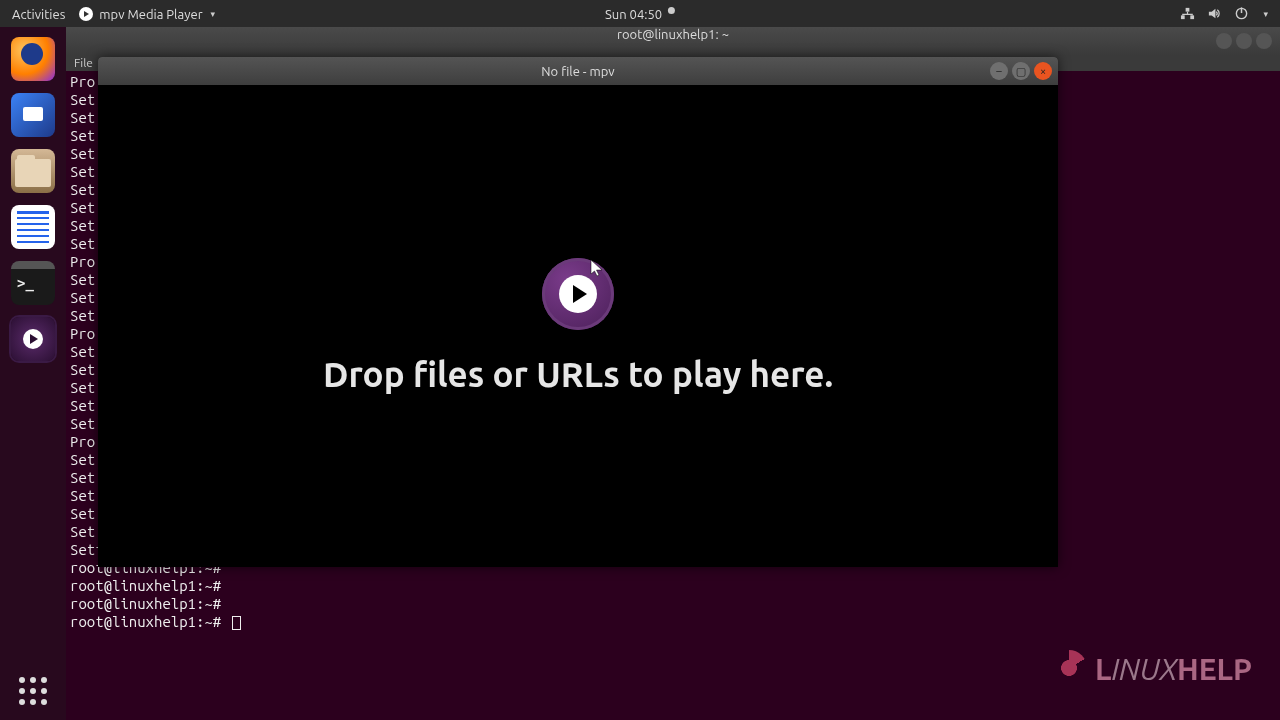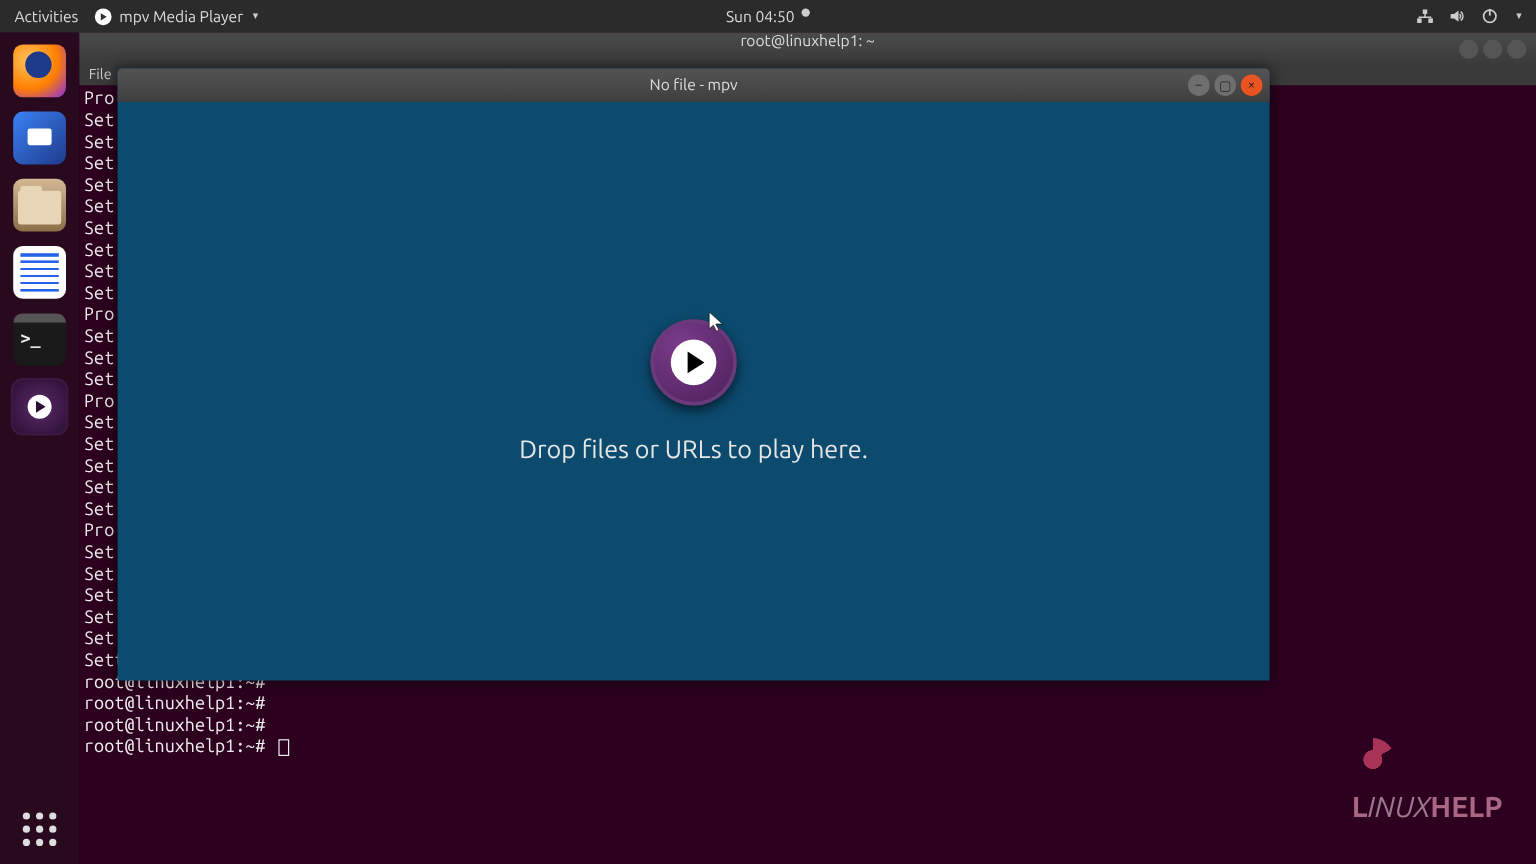--- a/index.html
+++ b/index.html
@@ -76,21 +76,21 @@
     font-family: "Ubuntu Mono", monospace; font-size: 15px; line-height: 18px;
     color: #eee; padding: 2px 4px;
   }
   .term-body div { white-space: pre; }
   .prompt { color: #eee; }
   .cursor { display:inline-block; width:9px; height:14px; border:1px solid #eee; vertical-align:middle; margin-left:2px;}
 
   
   .mpv-window {
     position: absolute; top: 57px; left: 98px; width: 960px; height: 510px;
-    background: #0c4a6e; z-index: 3; border-radius: 4px 4px 0 0;
+    background: #000000; z-index: 3; border-radius: 4px 4px 0 0;
     box-shadow: 0 0 12px rgba(0,0,0,.6);
   }
   .mpv-titlebar {
     height: 28px; background: linear-gradient(#545454,#3e3e3e);
     display: flex; align-items: center; justify-content: center;
     color: #ddd; font-size: 13px; position: relative;
     border-radius: 4px 4px 0 0;
   }
   .win-btns { position: absolute; right: 6px; top: 5px; display: flex; gap: 4px; }
   .win-btns .wb { width: 18px; height: 18px; border-radius: 50%; display:flex; align-items:center; justify-content:center; font-size:11px; color:#222;}
@@ -110,31 +110,31 @@
   }
   .play-inner {
     width: 38px; height: 38px; border-radius: 50%; background: #fff;
     display: flex; align-items: center; justify-content: center;
   }
   .play-inner::after {
     content: ""; border-left: 14px solid #000;
     border-top: 9px solid transparent; border-bottom: 9px solid transparent;
     margin-left: 3px;
   }
-  .drop-text { color: #e6e6e6; font-size: 21px; font-weight: 400; }
+  .drop-text { color: #e6e6e6; font-size: 35px; font-weight: 700; }
 
   
   .fake-cursor { position:absolute; top:260px; left:590px; z-index:10; color:#fff; font-size:16px;}
   .fake-cursor svg { width:14px; height:18px; fill:#fff; stroke:#000; stroke-width:.5;}
 
   
   .watermark {
     position: absolute; right: 28px; bottom: 34px; z-index: 6;
-    display: flex; align-items: flex-start; gap: 8px; opacity: .75;
-    color: #c0a0b0; font-size: 24px; font-weight: 400; font-style: italic; flex-direction: column;
+    display: flex; align-items: flex-end; gap: 8px; opacity: .75;
+    color: #c0a0b0; font-size: 30px; font-weight: 400; font-style: italic;
   }
   .watermark .logo {
     width: 36px; height: 36px; border-radius: 50%;
     background: radial-gradient(circle,#d0456a 30%, transparent 32%),
                 conic-gradient(#d0456a 0 60deg, transparent 60deg 360deg);
   }
   .watermark b { color:#d48aa5; font-weight:700; font-style:normal;}
 </style>
 </head>
 <body>

